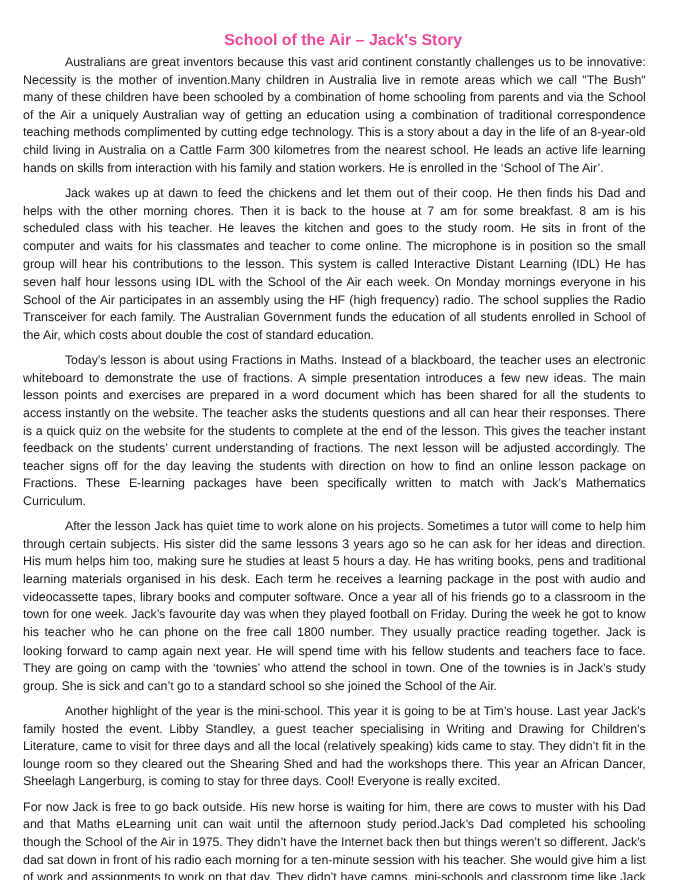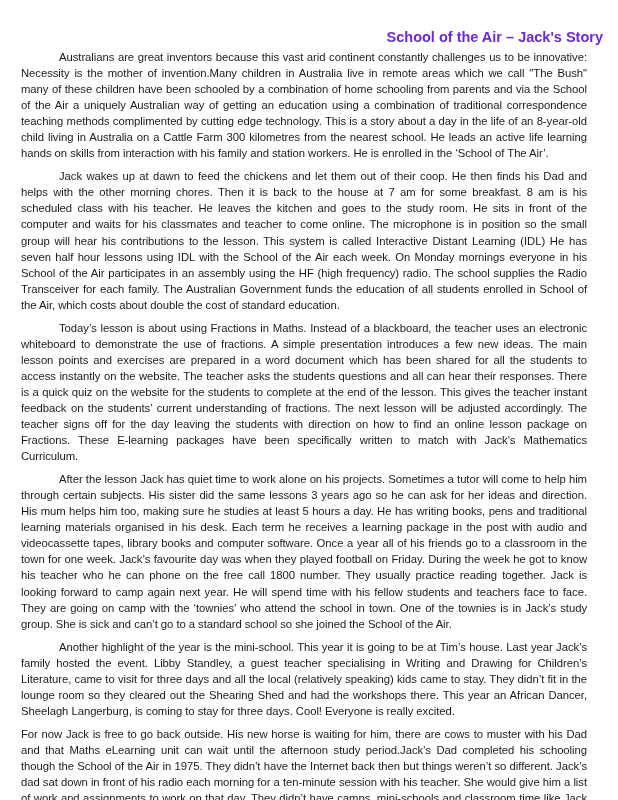--- a/index.html
+++ b/index.html
@@ -2,22 +2,22 @@
 <html><head>
 <meta charset="utf-8">
 <style>
   html, body { margin: 0; padding: 0; background: #ffffff; }
   body { width: 618px; height: 800px; overflow: hidden; position: relative; }
   .page {
     position: absolute; left: 21px; top: 27px; width: 582px;
     font-family: "Liberation Sans", sans-serif; color: #1a1a1a;
   }
   .title {
-    text-align: right; font-weight: bold; font-size: 14.5px;
-    margin: 0 0 2px 0; line-height: 20px; color: #6d28d9;
+    text-align: center; font-weight: bold; font-size: 14.5px;
+    margin: 0 0 2px 0; line-height: 20px; color: #ec4899;
   }
   .para {
     font-size: 11.3px; line-height: 16.05px; text-align: justify;
     margin: 0 16px 7px 0; letter-spacing: -0.05px;
   }
   .para.indent { text-indent: 38px; }
 </style>
 </head>
 <body>
 

